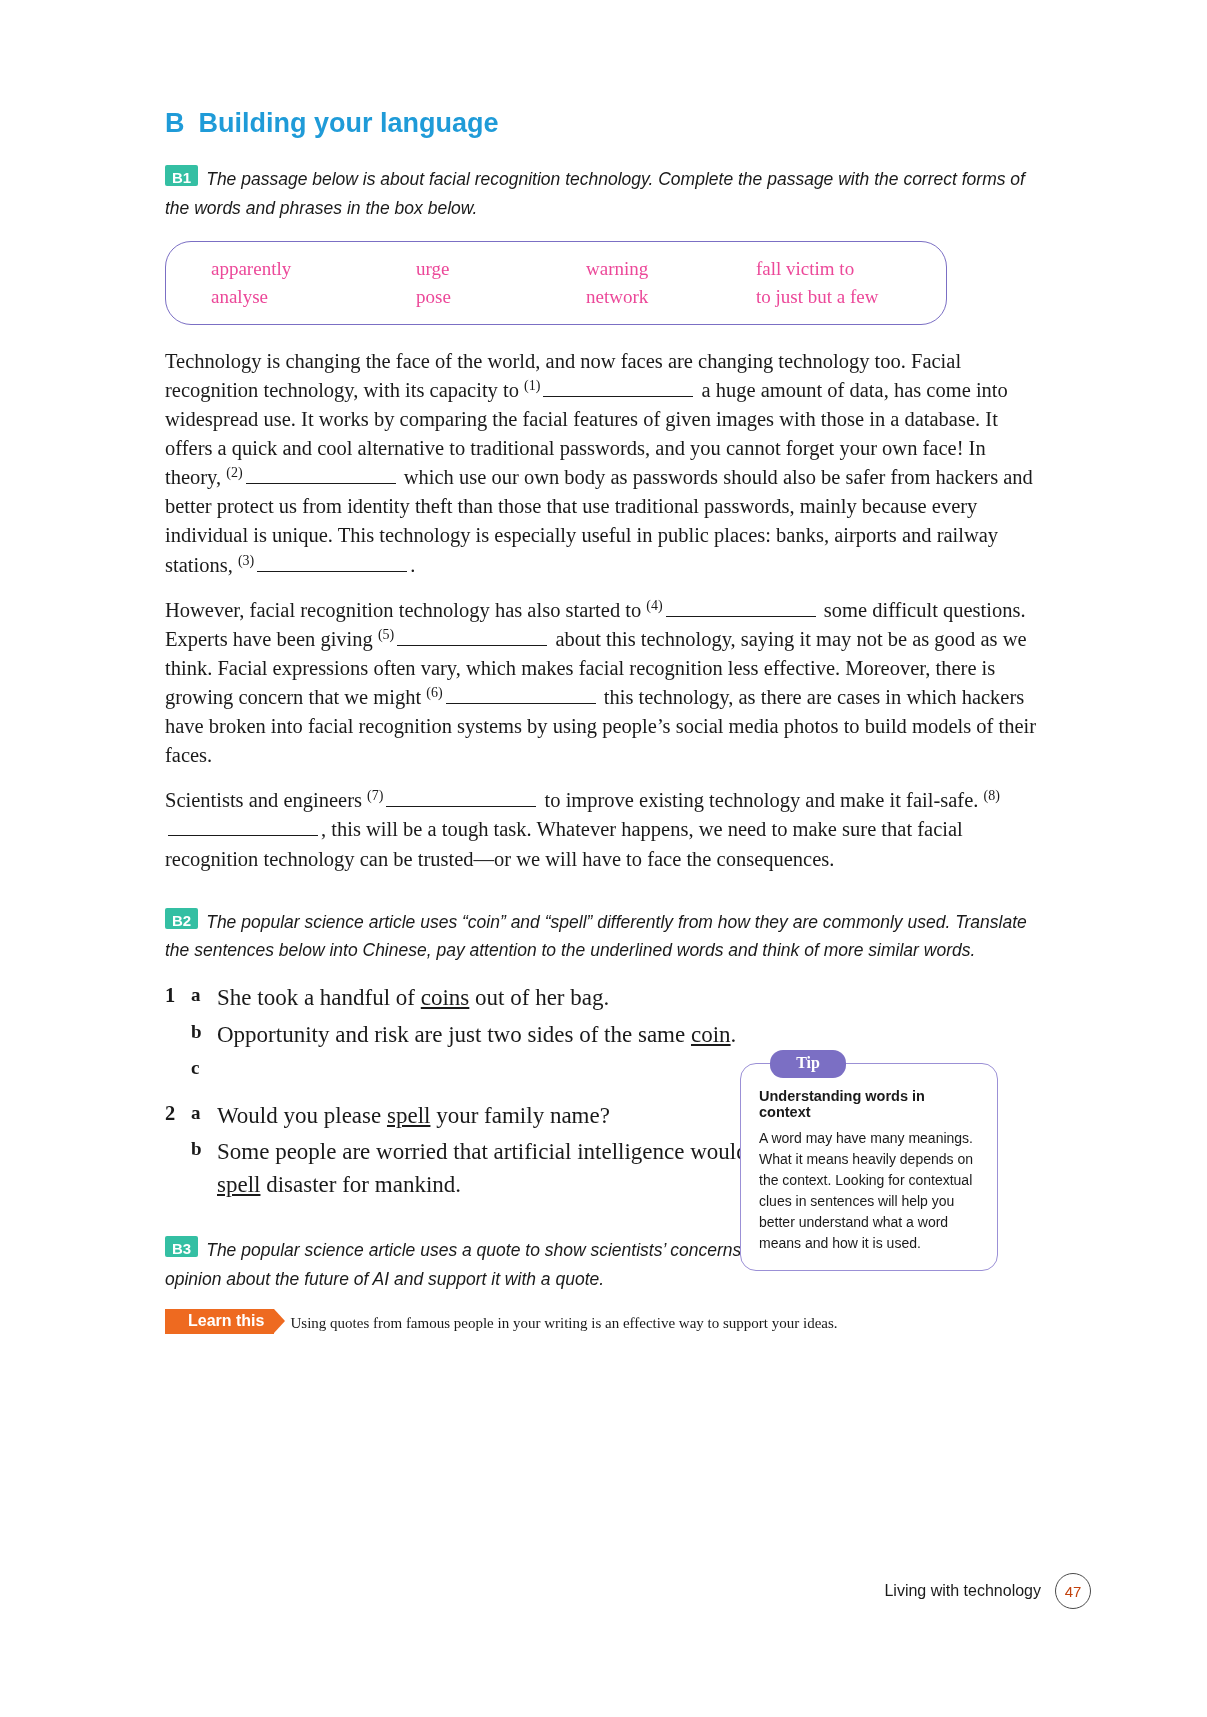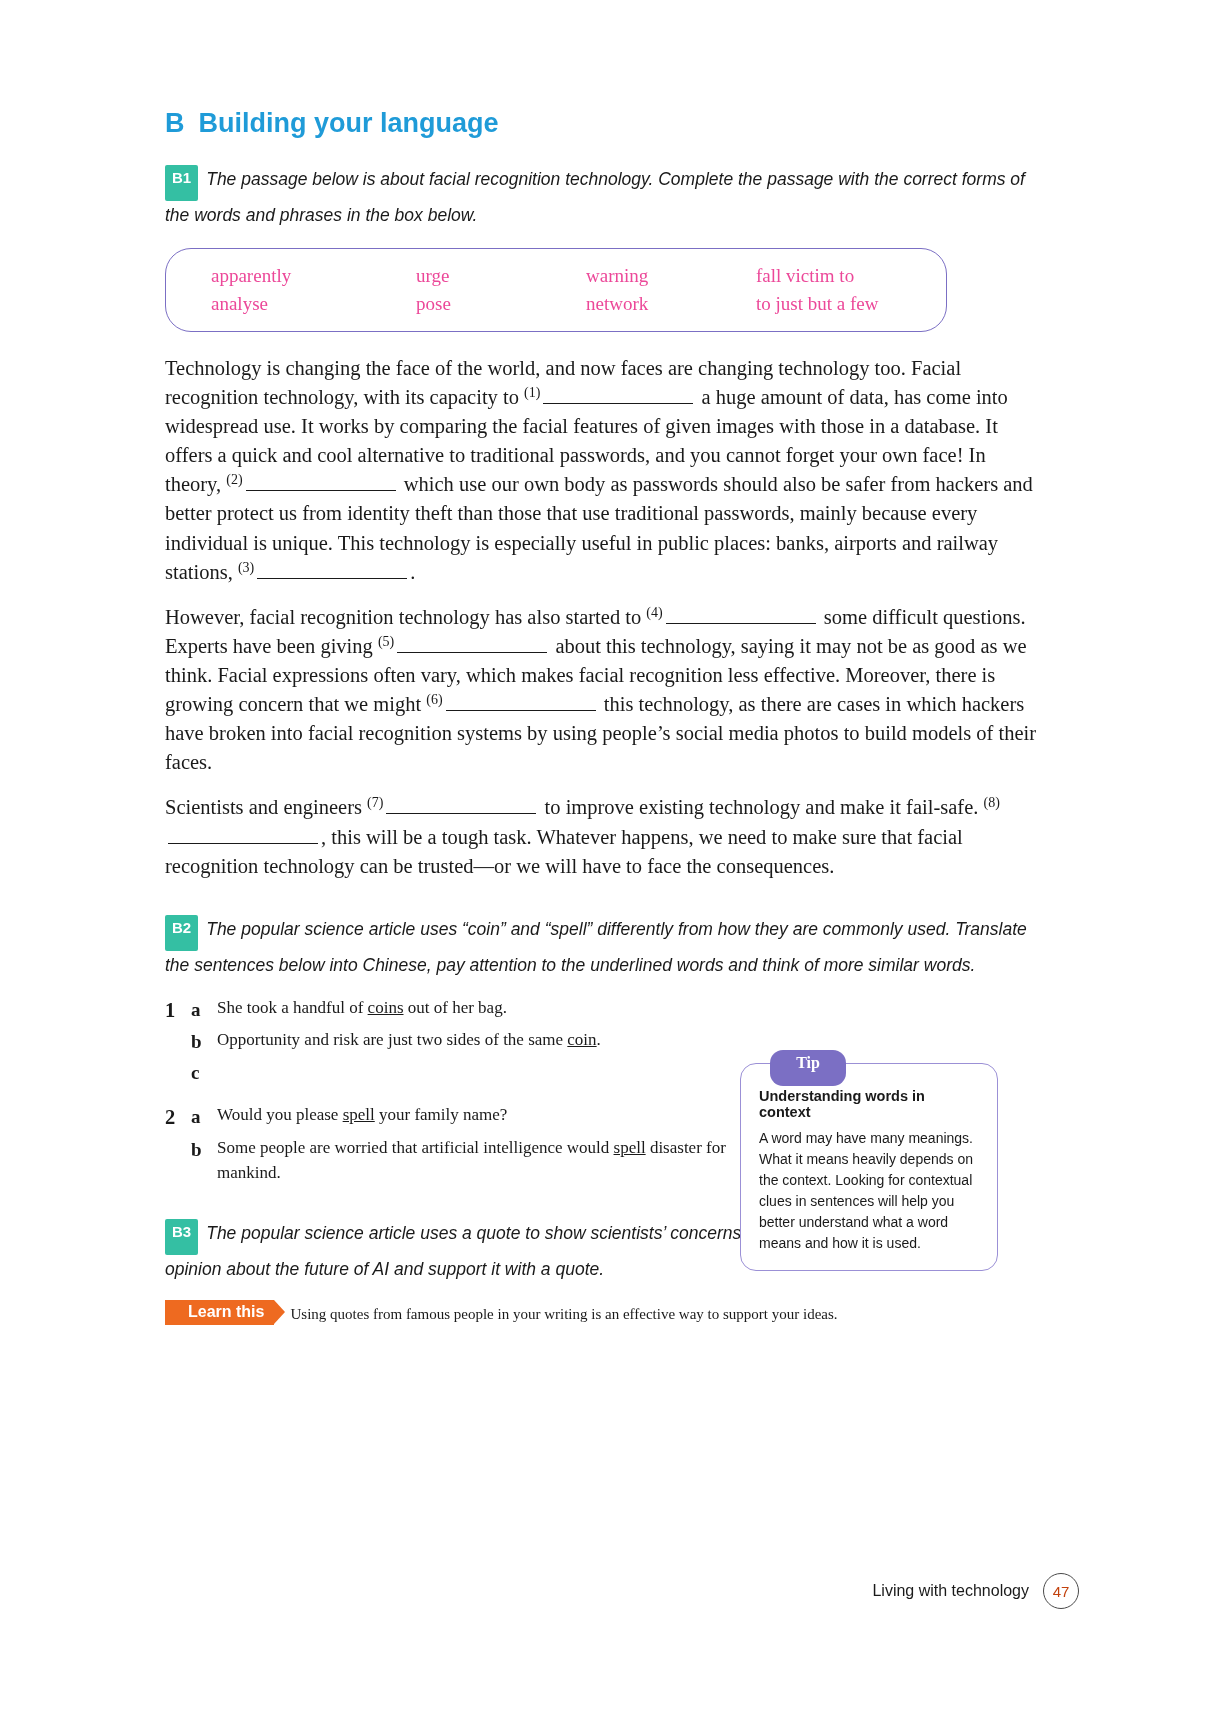--- a/index.html
+++ b/index.html
@@ -54,21 +54,21 @@
     margin-bottom: 12px;
   }
   .task-badge {
     display: inline-block;
     background: #34bfa3;
     color: #ffffff;
     font-family: "Liberation Sans", sans-serif;
     font-weight: bold;
     font-size: 15px;
     line-height: 1;
-    padding: 5px 7px 16px 7px;
+    padding: 5px 7px 1px 7px;
     border-radius: 2px;
     vertical-align: 2px;
     margin-right: 8px;
   }
   .task-text {
     font-family: "Liberation Sans", sans-serif;
     font-style: italic;
     font-size: 17.5px;
     line-height: 1.65;
     color: #1a1a1a;
@@ -126,40 +126,40 @@
     font-size: 20.5px;
     line-height: 1.45;
   }
   .qsub {
     width: 26px;
     font-weight: bold;
     font-size: 19px;
     line-height: 1.45;
   }
   .qtext {
-    font-size: 17px;
+    font-size: 23px;
     line-height: 1.45;
     max-width: 560px;
   }
   .u { text-decoration: underline; }
   .group-gap { height: 14px; }
 
   
   .tipbox {
     position: absolute;
     left: 740px;
     top: 1050px;
     width: 262px;
   }
   .tip-tab {
     position: absolute;
     left: 30px;
     top: 0;
     width: 76px;
-    height: 36px;
+    height: 28px;
     background: #7b6fc4;
     border-radius: 13px;
     color: #ffffff;
     font-family: "Liberation Serif", serif;
     font-weight: bold;
     font-size: 16px;
     text-align: center;
     line-height: 26px;
     z-index: 3;
   }
@@ -215,21 +215,21 @@
     border-left: 11px solid #ee6a20;
   }
   .learn-text {
     font-size: 15px;
     line-height: 1.45;
   }
 
   
   .footer {
     position: absolute;
-    right: 128px;
+    right: 116px;
     bottom: 108px;
     display: flex;
     align-items: center;
     gap: 14px;
     text-align: right;
   }
   .footer-label {
     font-family: "Liberation Sans", sans-serif;
     font-size: 16px;
     color: #1a1a1a;

